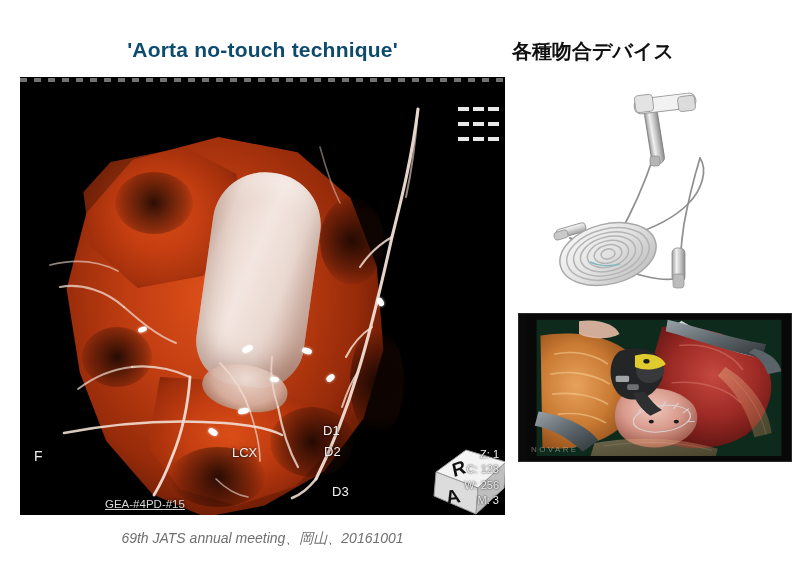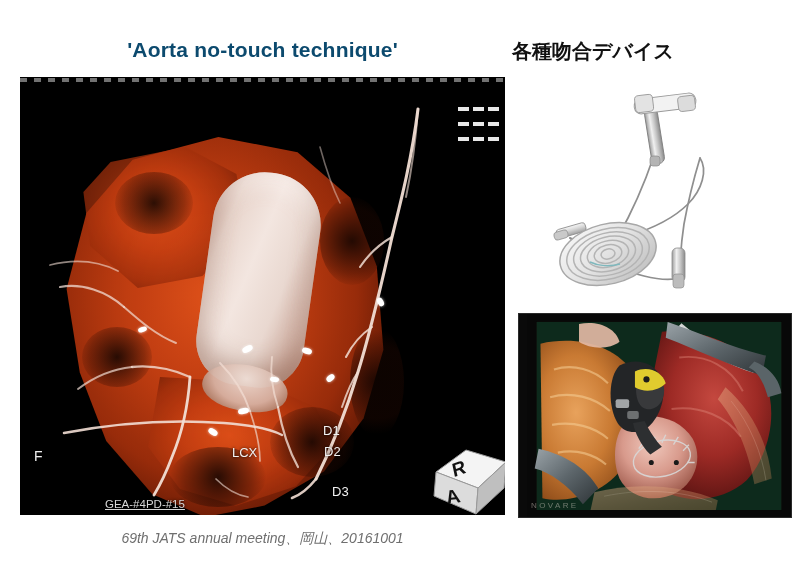--- a/index.html
+++ b/index.html
@@ -198,21 +198,21 @@
     width: 280px; height: 228px;
     background: #ffffff;
     overflow: hidden;
   }
   #device-svg { width: 280px; height: 228px; display: block; }
 
   
   #surgery-panel {
     position: absolute;
     left: 518px; top: 313px;
-    width: 274px; height: 205px;
+    width: 274px; height: 149px;
     background: #0a0a0a;
     overflow: hidden;
     border: 1px solid #2a2a2a;
     box-sizing: border-box;
     padding-left: 8px;
   }
   #surgery-svg { width: 100%; height: 100%; display: block; }
   #surgery-watermark {
     position: absolute;
     left: 12px; bottom: 7px;
@@ -326,20 +326,26 @@
   <div id="orient-cube">
     <svg width="78" height="74" viewBox="0 0 78 74">
       <polygon points="4,30 34,8 74,20 46,46" fill="#f4f4f4" stroke="#9a9a9a" stroke-width="1"></polygon>
       <polygon points="4,30 46,46 44,72 2,54" fill="#dcdcdc" stroke="#9a9a9a" stroke-width="1"></polygon>
       <polygon points="46,46 74,20 72,46 44,72" fill="#bfbfbf" stroke="#9a9a9a" stroke-width="1"></polygon>
     </svg>
     <div class="cube-text" style="left:20px; top:16px; transform:rotate(-20deg) skewX(-8deg);">R</div>
     <div class="cube-text" style="left:14px; top:44px; transform:rotate(-14deg) skewY(8deg);">A</div>
   </div>
 
+  <div id="dicom-overlay">
+    <div>Z: 1</div>
+    <div>C: 128</div>
+    <div>W: 256</div>
+    <div>M: 3</div>
+  </div>
 </div>
 
 <div id="device-panel">
   <svg id="device-svg" viewBox="0 0 280 228">
     <defs>
       <linearGradient id="metalV" x1="0" y1="0" x2="1" y2="0">
         <stop offset="0%" stop-color="#9d9d9d"></stop>
         <stop offset="35%" stop-color="#f0f0f0"></stop>
         <stop offset="65%" stop-color="#c6c6c6"></stop>
         <stop offset="100%" stop-color="#8b8b8b"></stop>

